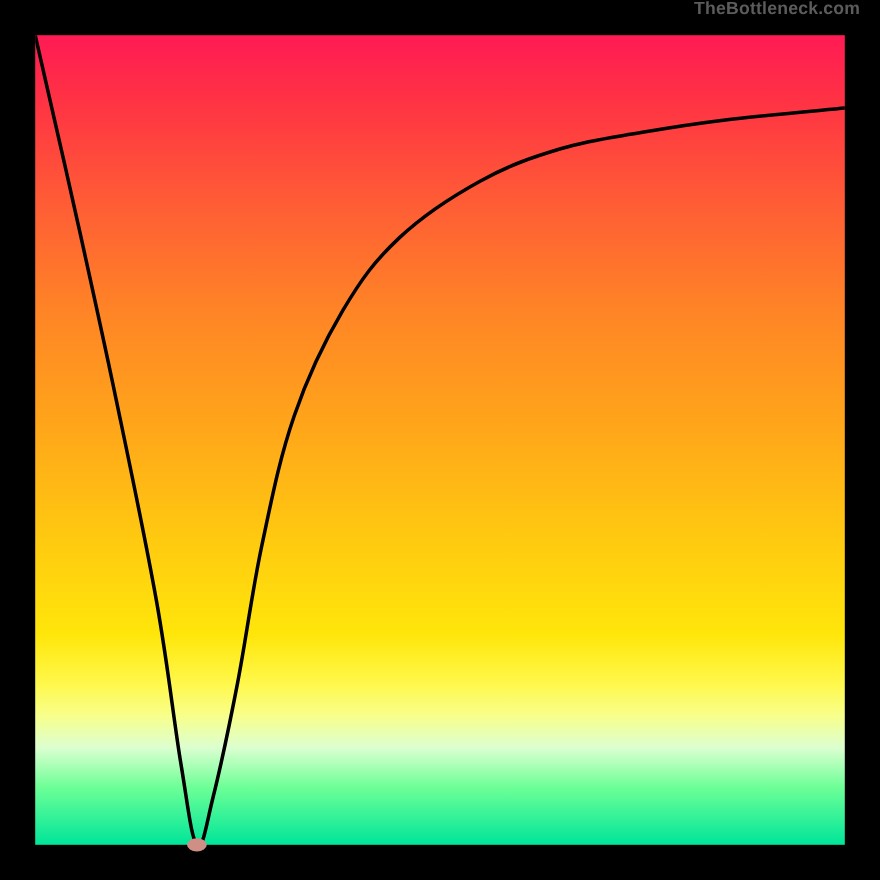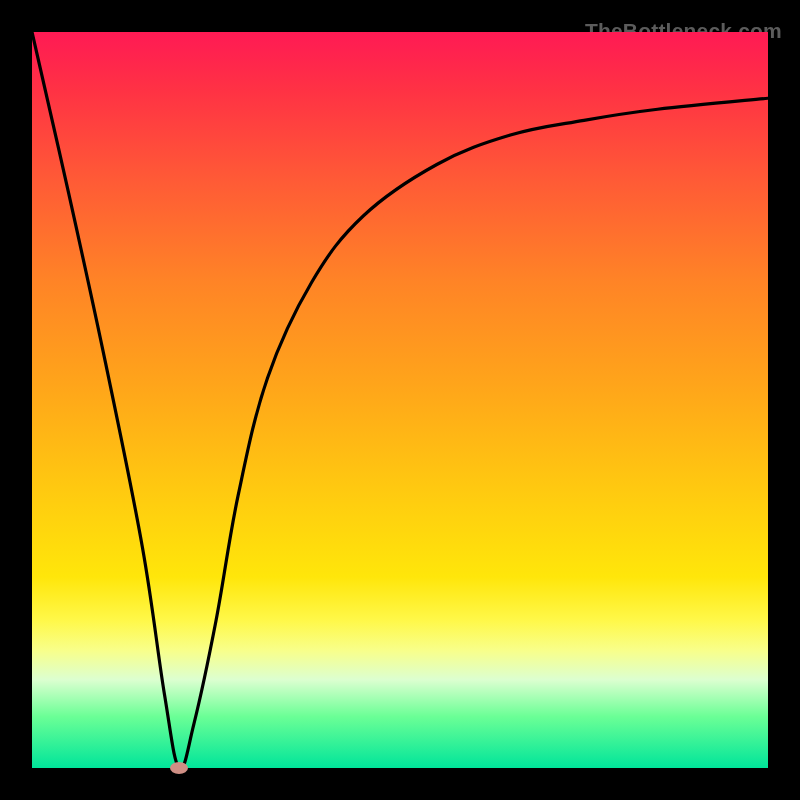--- a/index.html
+++ b/index.html
@@ -34,24 +34,24 @@
       #ffe60a 74%,
       #fff84a 80%,
       #f8ff8a 84%,
       #dcffd0 88%,
       #6bff96 93%,
       #00e59a 100%
     );
   }
   .watermark {
     position: absolute;
-    top: 19px;
+    top: 0;
     right: 18px;
     font-family: Arial, Helvetica, sans-serif;
-    font-size: 21px;
+    font-size: 16px;
     font-weight: 600;
     color: #5c5c5c;
     letter-spacing: 0.2px;
     user-select: none;
   }
   svg.curve {
     position: absolute;
     left: 0;
     top: 0;
     width: 736px;

